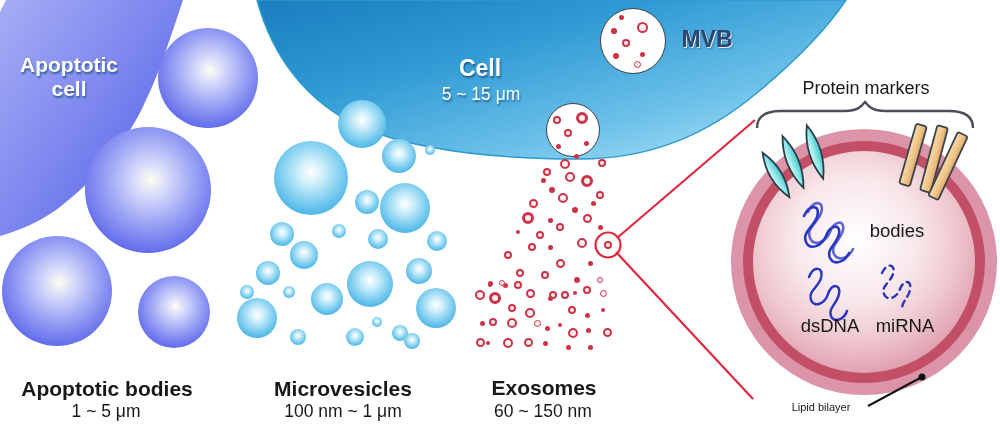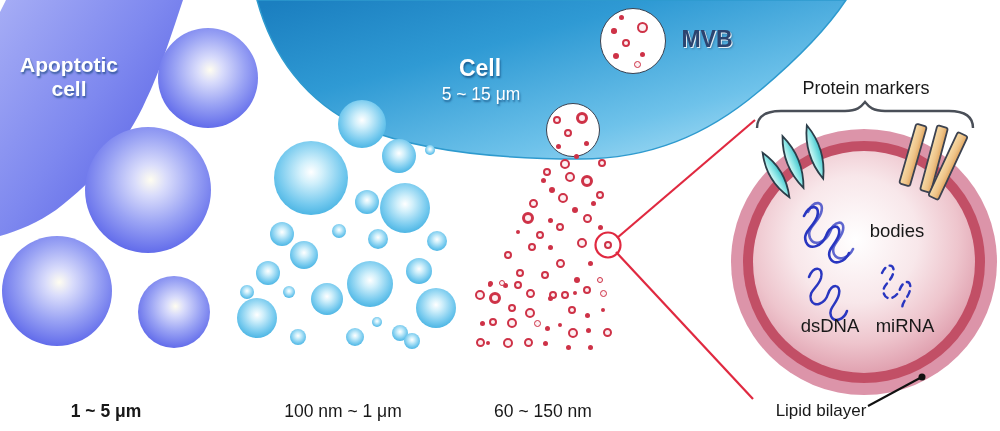--- a/index.html
+++ b/index.html
@@ -231,21 +231,24 @@
 
     <div class="lbl white-lbl b t23" style="left:480px;top:55px;">Cell</div>
     <div class="lbl white-lbl t18" style="left:481px;top:84px;">5 ~ 15 μm</div>
 
     <div class="lbl mvb-lbl" style="left:707px;top:26px;">MVB</div>
 
     <div class="lbl t18" style="left:866px;top:78px;font-size:18px;">Protein markers</div>
     <div class="lbl" style="left:897px;top:220px;font-size:18.5px;">bodies</div>
     <div class="lbl" style="left:830px;top:315px;font-size:18.5px;">dsDNA</div>
     <div class="lbl" style="left:905px;top:315px;font-size:18.5px;">miRNA</div>
-    <div class="lbl" style="left:821px;top:401px;font-size:17px;">Lipid bilayer</div>
-
-    <div class="lbl t18" style="left:106px;top:401px;font-weight:bold;">1 ~ 5 μm</div>
-
+    <div class="lbl" style="left:821px;top:401px;font-size:11px;">Lipid bilayer</div>
+
+    <div class="lbl b t21" style="left:107px;top:377px;">Apoptotic bodies</div>
+    <div class="lbl t18" style="left:106px;top:401px;">1 ~ 5 μm</div>
+
+    <div class="lbl b t21" style="left:343px;top:377px;">Microvesicles</div>
     <div class="lbl t18" style="left:343px;top:401px;text-align:right;">100 nm ~ 1 μm</div>
 
+    <div class="lbl b t21" style="left:544px;top:376px;">Exosomes</div>
     <div class="lbl t18" style="left:543px;top:401px;">60 ~ 150 nm</div>
   </div>
 </div>
 
 </body></html>

